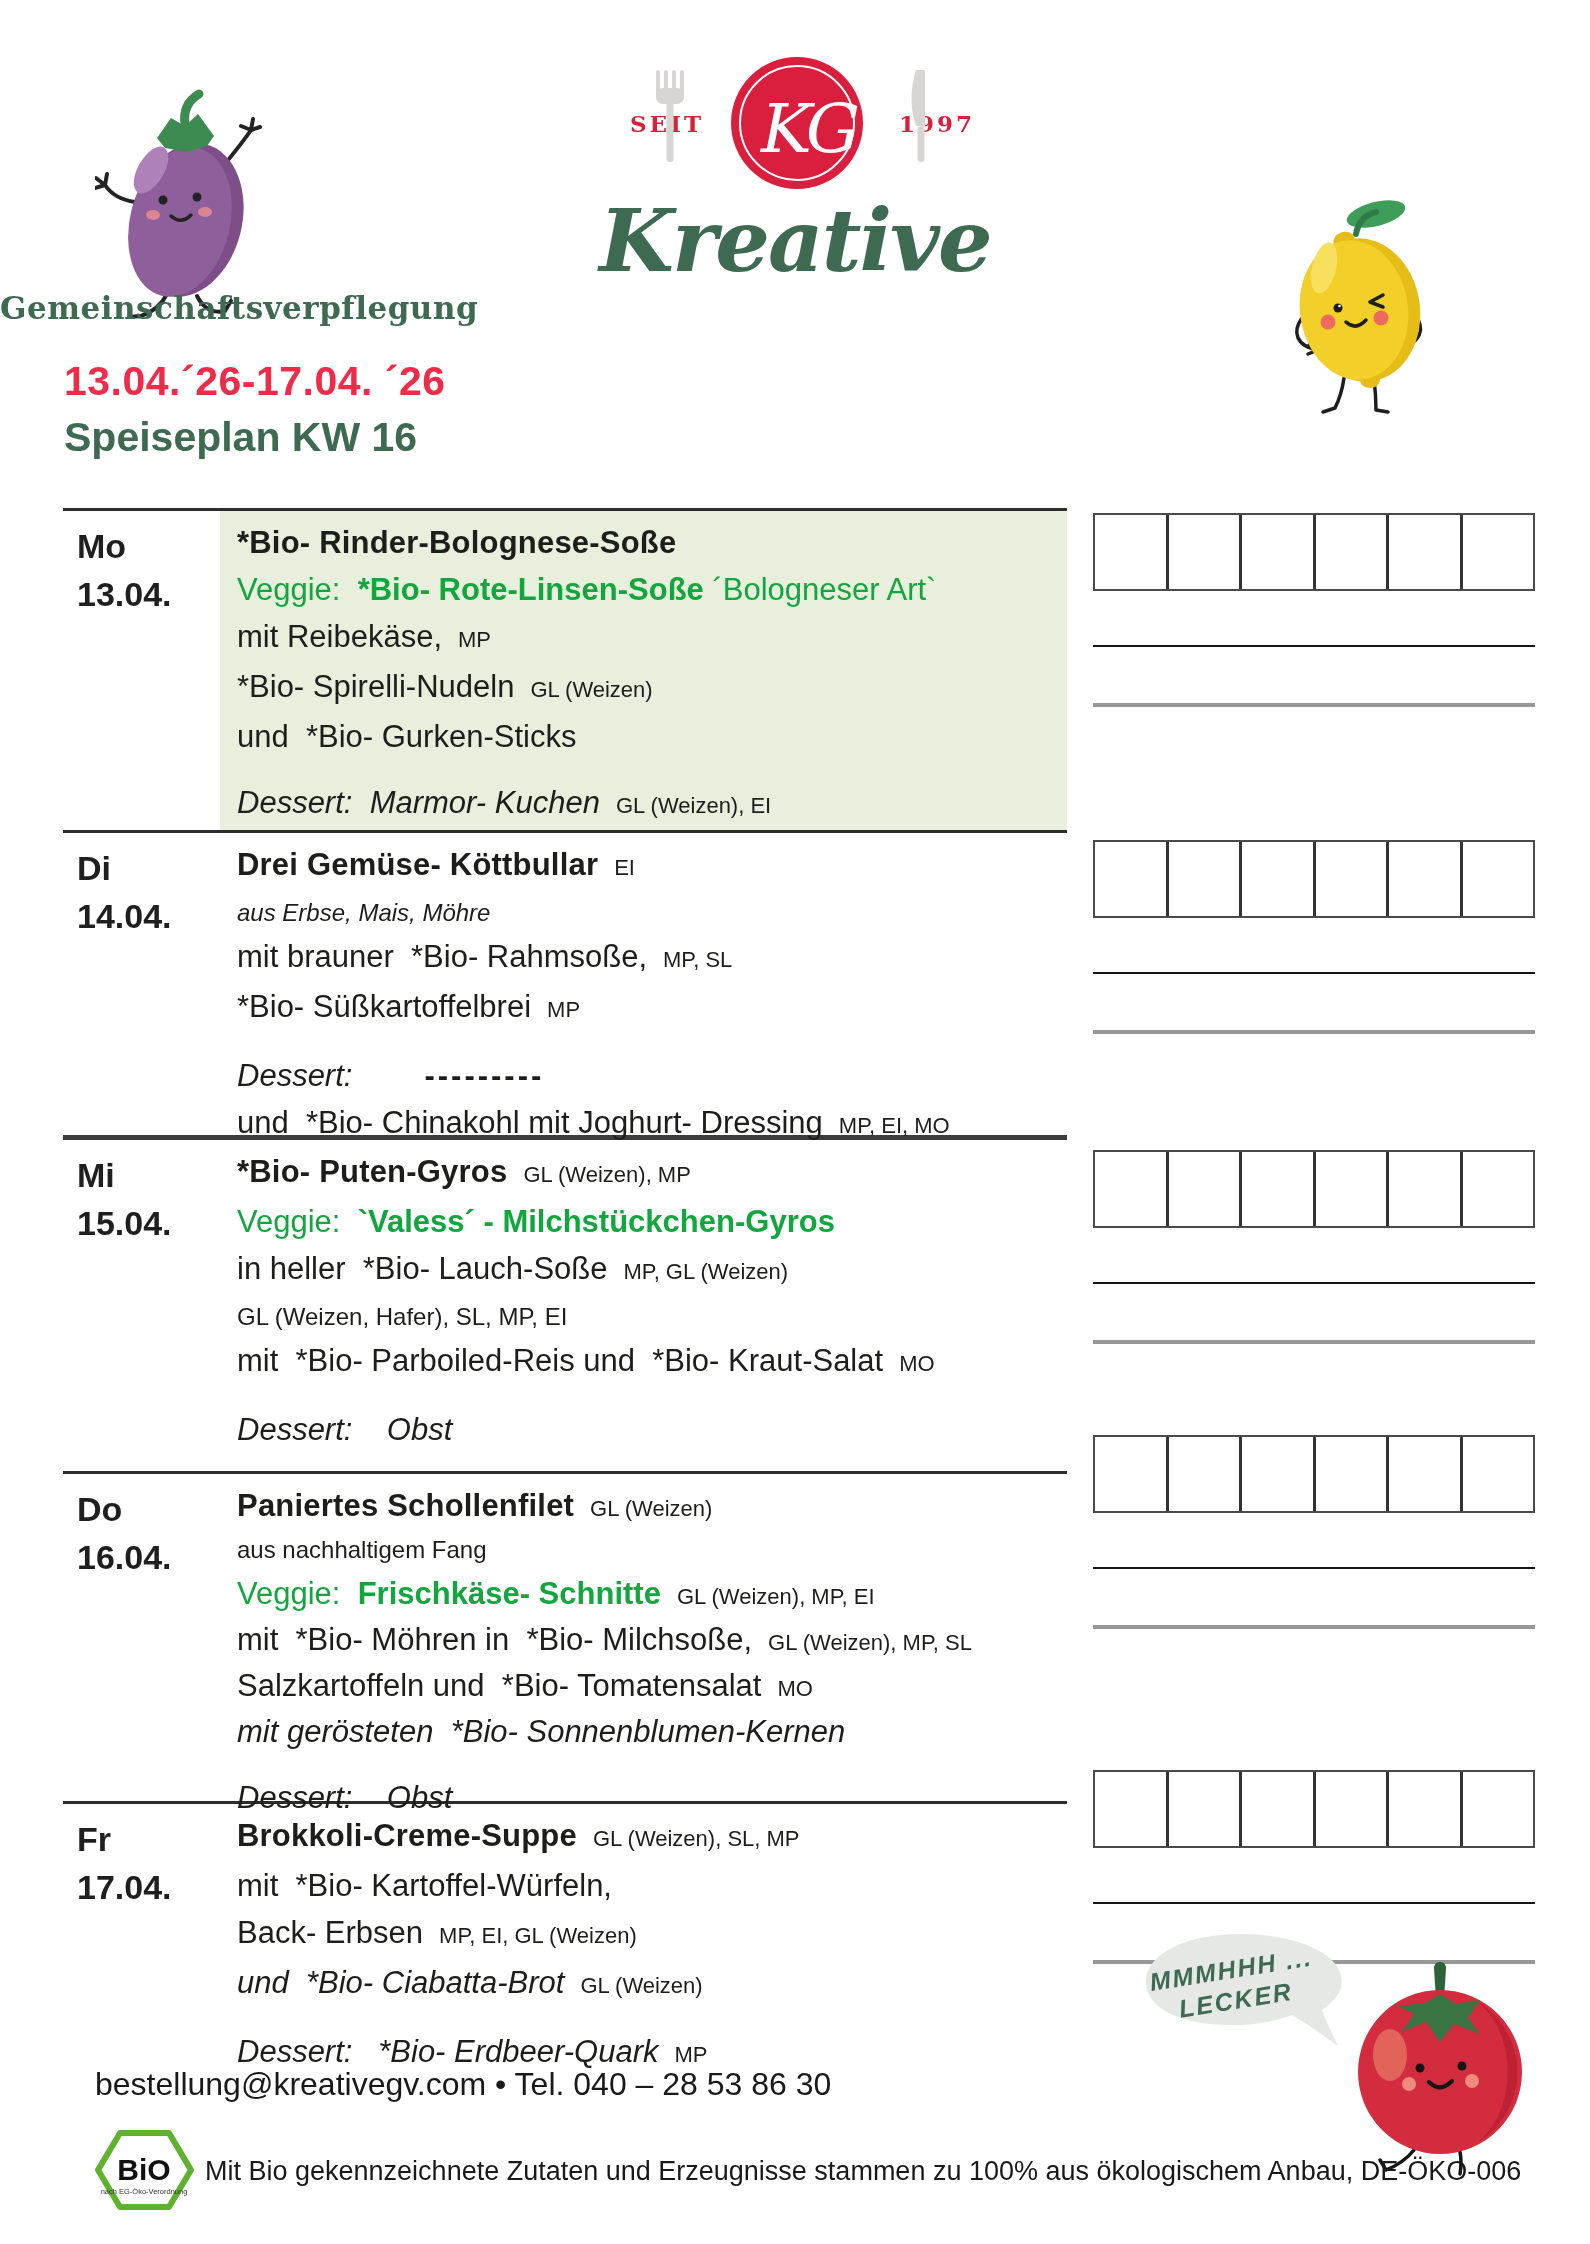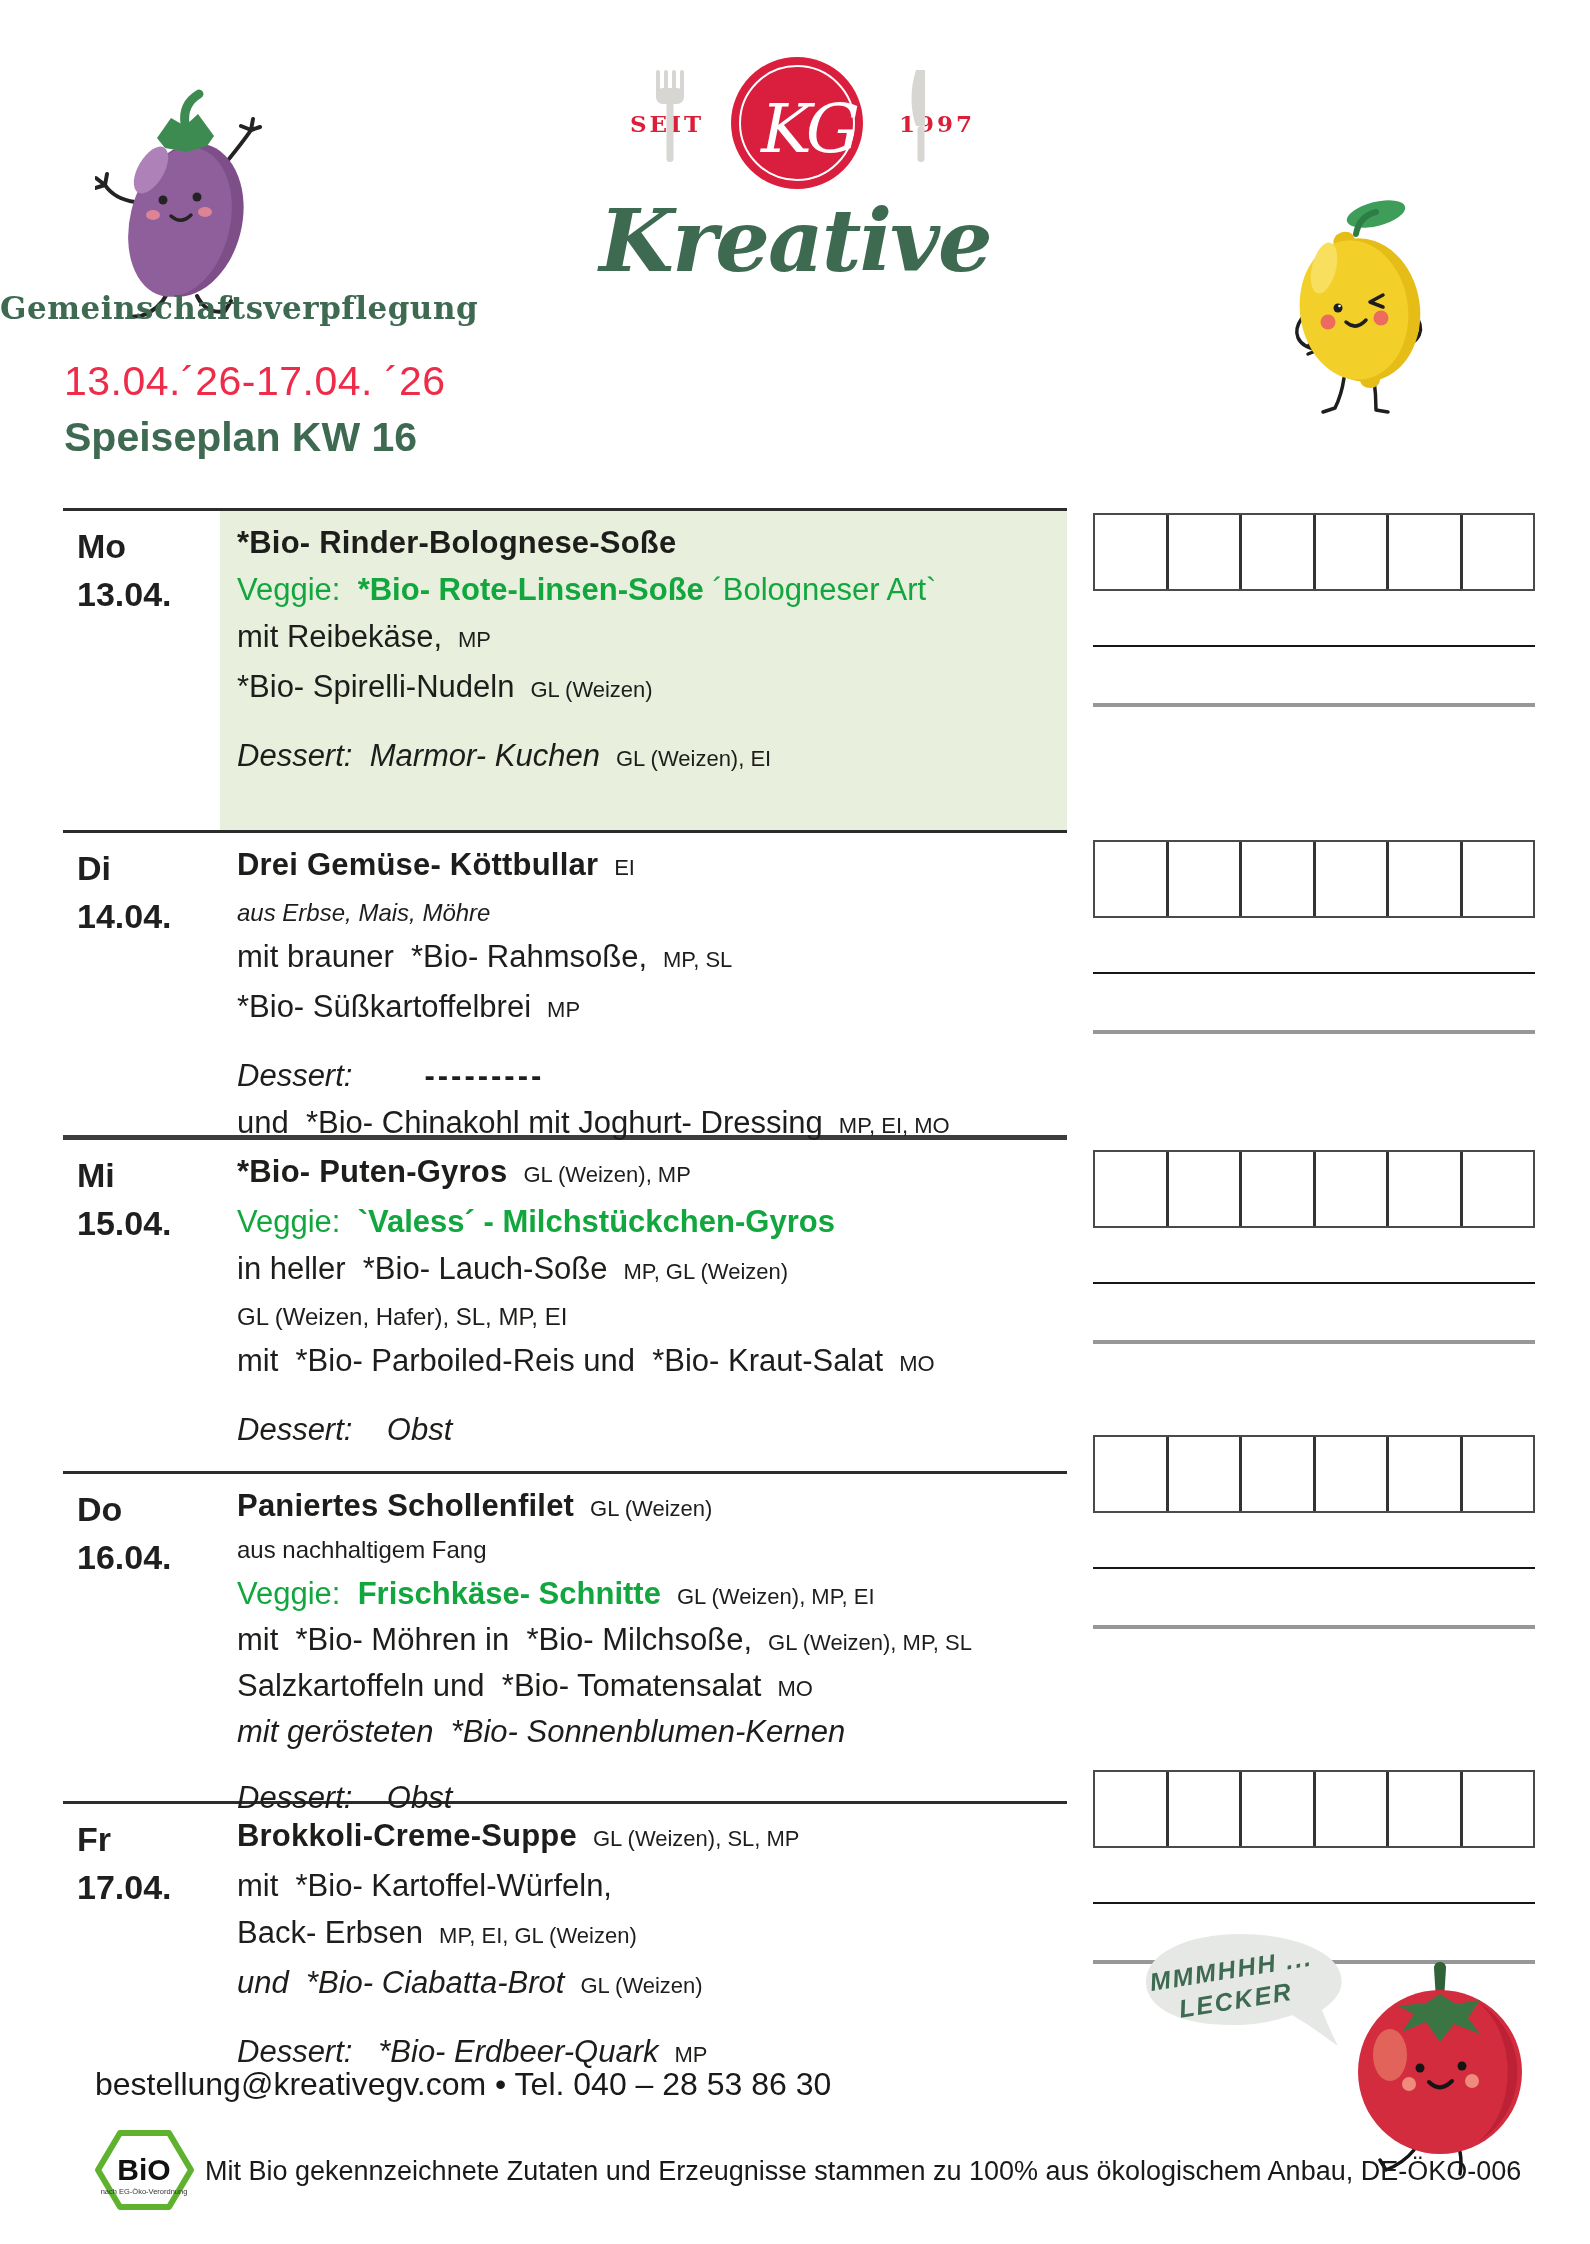--- a/index.html
+++ b/index.html
@@ -12,21 +12,21 @@
   font-family:"DejaVu Serif",serif;font-weight:bold;font-size:23px;letter-spacing:3px;color:#d92038}
 .seit{left:612px}.year{left:882px}
 .fork-wrap{position:absolute;left:650px;top:70px}
 .knife-wrap{position:absolute;left:908px;top:70px}
 .badge-wrap{position:absolute;left:728px;top:54px}
 .brand-name{position:absolute;left:0;top:190px;width:100%;text-align:center;
   font-family:"DejaVu Serif",serif;font-style:italic;font-weight:bold;font-size:86px;
   letter-spacing:-2px;color:#3e6a52}
 .brand-sub{position:absolute;left:0;top:290px;width:100%;text-align:left;
   font-family:"DejaVu Serif",serif;font-weight:bold;font-size:31px;letter-spacing:.5px;color:#3e6a52}
-.date-range{position:absolute;left:64px;top:358px;font-size:41px;font-weight:normal;
+.date-range{position:absolute;left:64px;top:358px;font-size:41px;font-weight:bold;
   letter-spacing:.5px;color:#ee2b48}
 .plan-title{position:absolute;left:64px;top:414px;font-size:41px;font-weight:bold;color:#3e6a52}
 
 
 .eggplant{position:absolute;left:95px;top:82px}
 .lemon{position:absolute;left:1288px;top:188px}
 .tomato{position:absolute;left:1348px;top:1950px}
 .bubble{position:absolute;left:1128px;top:1928px;width:225px;height:135px}
 .bubble-text{position:absolute;left:18px;top:26px;width:175px;text-align:center;
   transform:rotate(-9deg);color:#3e6a52;font-weight:bold;font-style:italic;
@@ -155,20 +155,21 @@
       <div class="sec sec0" style="height: 322px;">
         <div class="day-col">
           <div class="day-name">Mo</div>
           <div class="day-date">13.04.</div>
         </div>
         <div class="menu-col hl">
           <div class="line"><span class="s-b">*Bio- Rinder-Bolognese-Soße</span></div>
           <div class="line"><span class="s-g">Veggie:  </span><span class="s-gb">*Bio- Rote-Linsen-Soße</span><span class="s-g"> ´Bologneser Art`</span></div>
           <div class="line"><span class="s-n">mit Reibekäse,</span><span class="s-a">MP</span></div>
           <div class="line"><span class="s-n">*Bio- Spirelli-Nudeln</span><span class="s-a">GL (Weizen)</span></div>
+          <div class="line"><span class="s-n">und  *Bio- Gurken-Sticks</span></div>
           <div class="line gap"><span class="s-i">Dessert:  Marmor- Kuchen</span><span class="s-a">GL (Weizen), EI</span></div>
         </div>
       </div>
       <div class="sec sec1" style="height: 305px;">
         <div class="day-col">
           <div class="day-name">Di</div>
           <div class="day-date">14.04.</div>
         </div>
         <div class="menu-col">
           <div class="line"><span class="s-b">Drei Gemüse- Köttbullar</span><span class="s-a">EI</span></div>

